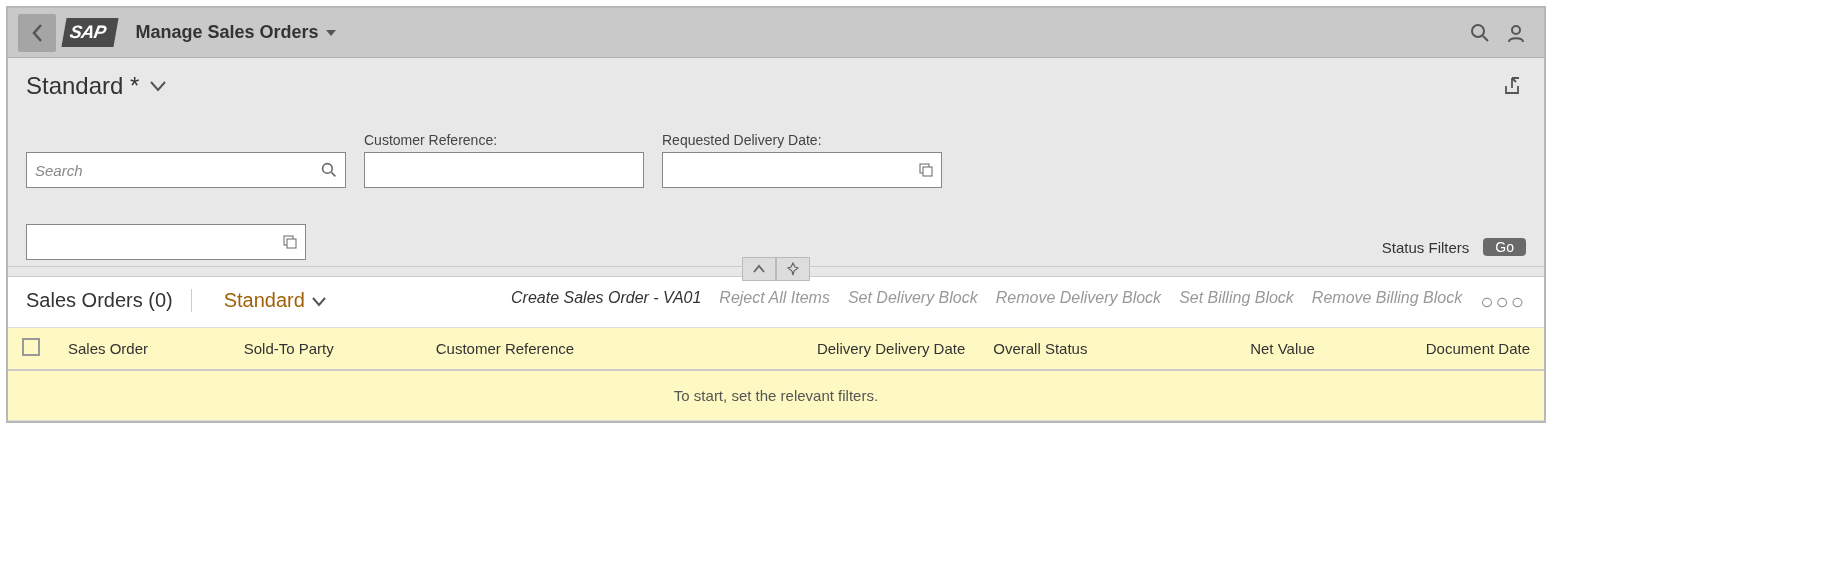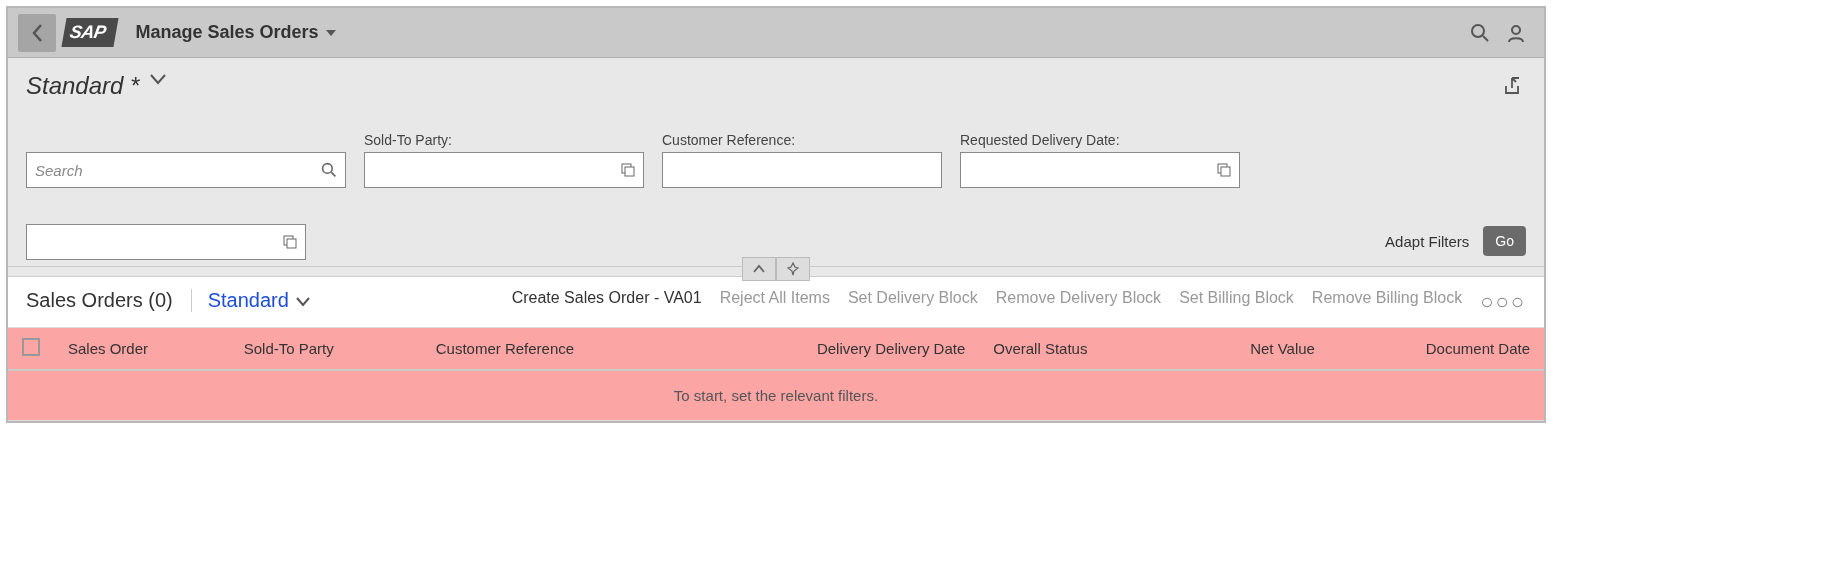--- a/index.html
+++ b/index.html
@@ -64,23 +64,23 @@
   .variant-row {
     display: flex;
     align-items: center;
     padding: 14px 18px 12px;
     background: #e8e8e8;
   }
   .variant-title {
     font-size: 24px;
     color: #333;
     display: flex;
+    align-items: center;
     gap: 10px;
     cursor: pointer;
-    font-style: italic;
   }
   .variant-spacer { flex: 1; }
   .share-icon {
     width: 28px; height: 28px;
     display: flex; align-items:center; justify-content:center;
     cursor:pointer;
     color:#555;
   }
 
   
@@ -130,21 +130,21 @@
   }
   .link-btn {
     color:#333;
     font-size:15px;
     cursor:pointer;
   }
   .go-btn {
     background:#6a6a6a;
     color:#fff;
     border:none;
-    padding:7px 12px;
+    padding:1px 12px;
     font-size:14px;
     border-radius:4px;
     cursor:pointer;
   }
 
   
   .collapse-row {
     background:#e8e8e8;
     border-bottom:1px solid #ccc;
     height:10px;
@@ -174,33 +174,33 @@
     padding:12px 18px;
     gap:18px;
     background:#fff;
   }
   .table-title {
     font-size:20px;
     color:#333;
   }
   .table-variant {
     font-size:20px;
-    color:#1d4ed8;
+    color:#a16207;
     display:flex; align-items:center; gap:6px;
     cursor:pointer;
     border-left:1px solid #ccc;
-    padding-left:16px;
-  }
-  .toolbar-action { font-size:16px; color:#333; cursor:pointer; }
+    padding-left:32px;
+  }
+  .toolbar-action { font-size:16px; color:#333; cursor:pointer;font-style:italic; }
   .toolbar-action.disabled { color:#999; cursor:default; }
   .toolbar-spacer { flex:1; }
   .more-btn { font-size:22px; color:#888; letter-spacing:2px; cursor:pointer; }
 
   
-  table { width:100%; border-collapse:collapse; background:#fca5a5;}
+  table { width:100%; border-collapse:collapse; background:#fef9c3;}
   thead th {
     text-align:left;
     font-weight:400;
     color:#333;
     font-size:15px;
     padding:10px 14px;
     border-top:1px solid #ddd;
     border-bottom:2px solid #ccc;
   }
   .th-right { text-align:right; }
@@ -277,32 +277,20 @@
         <span class="input-btn">
           <svg width="16" height="16" viewBox="0 0 20 20">
               <circle cx="8" cy="8" r="6" stroke="#666" stroke-width="2" fill="none"></circle>
               <line x1="13" y1="13" x2="18" y2="18" stroke="#666" stroke-width="2"></line>
             </svg>
         </span>
       </div>
     </div>
 
 
-    <div class="filter-field">
-      <span class="filter-label">Sold-To Party:</span>
-      <div class="input-wrap std-field">
-        <input type="text" style="">
-        <span class="input-btn">
-          <svg width="14" height="14" viewBox="0 0 14 14">
-              <rect x="1" y="1" width="9" height="9" stroke="#666" fill="none"></rect>
-              <rect x="4" y="4" width="9" height="9" stroke="#666" fill="#fff"></rect>
-            </svg>
-        </span>
-      </div>
-    </div>
 
     <div class="filter-field">
       <span class="filter-label">Customer Reference:</span>
       <div class="input-wrap std-field">
         <input type="text" style="">
       </div>
     </div>
 
     <div class="filter-field">
       <span class="filter-label">Requested Delivery Date:</span>
@@ -326,21 +314,21 @@
         <span class="input-btn">
           <svg width="14" height="14" viewBox="0 0 14 14">
               <rect x="1" y="1" width="9" height="9" stroke="#666" fill="none"></rect>
               <rect x="4" y="4" width="9" height="9" stroke="#666" fill="#fff"></rect>
             </svg>
         </span>
       </div>
     </div>
 
     <div class="filter-actions">
-      <span class="link-btn">Adapt Filters</span>
+      <span class="link-btn">Status Filters</span>
       <button class="go-btn">Go</button>
     </div>
   </div>
 
   <div class="collapse-row">
     <div class="collapse-center">
       <div class="collapse-btn">
         <svg width="14" height="12" viewBox="0 0 14 12">
             <path d="M2 9 L7 3 L12 9" stroke="#666" stroke-width="1.8" fill="none"></path>
           </svg>

